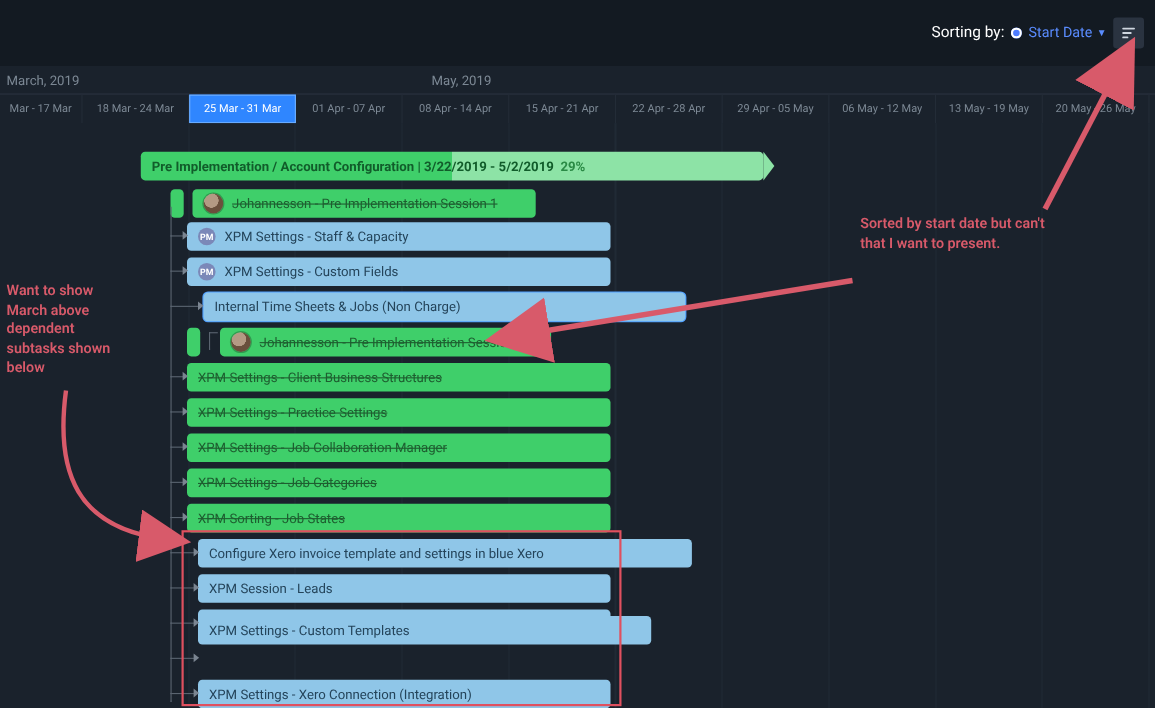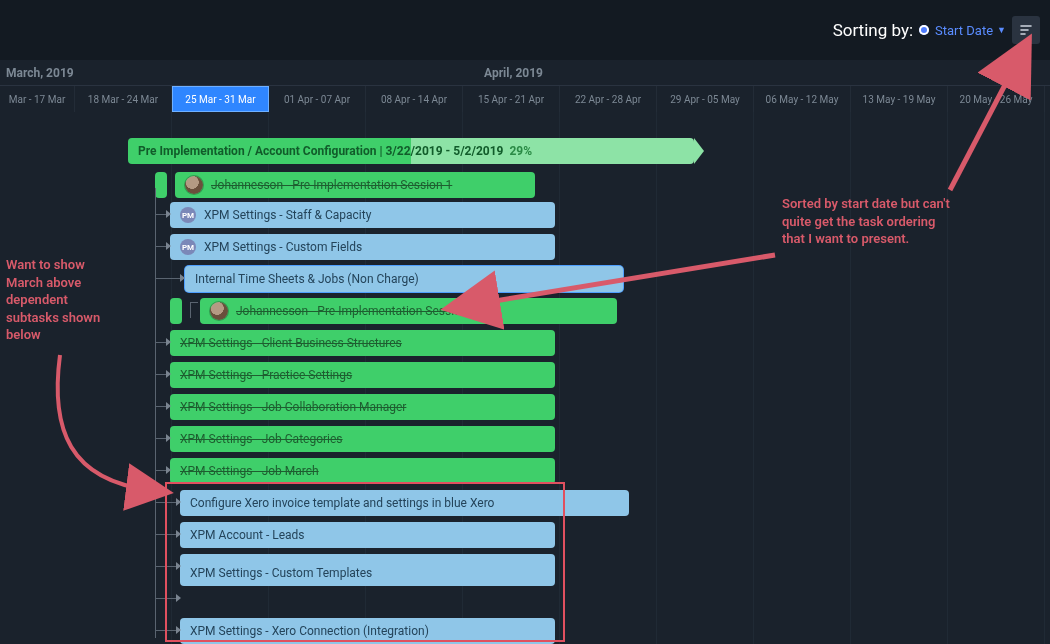--- a/index.html
+++ b/index.html
@@ -16,42 +16,42 @@
   
   .topbar {
     height: 60px;
     background: #131a22;
     display: flex;
     align-items: center;
     justify-content: flex-end;
     padding-right: 10px;
     gap: 6px;
   }
-  .sort-label { color: #fff; font-size: 17px; }
+  .sort-label { color: #fff; font-size: 14px; }
   .sort-radio {
     width: 10px; height: 10px; border-radius: 50%;
     background: #4e7cff; display: inline-block;
     box-shadow: inset 0 0 0 2px #fff;
   }
   .sort-field { color: #5a8cff; font-size: 13px; display:flex; align-items:center; gap:4px;}
   .sort-caret { font-size: 9px; color:#5a8cff; }
   .sort-icon-box {
     width: 28px; height: 28px; background:#2a3340;
     display:flex; align-items:center; justify-content:center;
     border-radius:3px; color:#cfd6df;
   }
   
   .month-row {
     height: 26px;
     display:flex;
     font-size: 12px;
     color:#7c8894;
     border-bottom:1px solid #2a3340;
   }
-  .month-cell { flex:0 0 auto; padding-left:6px; display:flex; align-items:center;font-weight:bold;}
+  .month-cell { flex:0 0 auto; padding-left:6px; display:flex; align-items:center;}
   .week-row {
     height: 26px;
     display:flex;
     font-size: 10px;
     color:#7c8894;
   }
   .week-cell {
     flex:0 0 auto; width: 97px;
     display:flex; align-items:center; justify-content:center;
     border-right:1px solid #232c37;
@@ -161,21 +161,21 @@
   </span>
   <span class="sort-icon-box">
     <svg width="14" height="14" viewBox="0 0 14 14">
       <path d="M2 3h10M2 7h7M2 11h4" stroke="#cfd6df" stroke-width="1.6" stroke-linecap="round"></path>
     </svg>
   </span>
 </div>
 
 <div class="month-row">
   <div class="month-cell" style="width:268px">March, 2019</div>
-  <div class="month-cell" style="width:485px;justify-content:center">April, 2019</div>
+  <div class="month-cell" style="width:297px;justify-content:center">May, 2019</div>
 </div>
 
 <div class="week-row">
   <div class="week-cell first">Mar - 17 Mar</div>
   <div class="week-cell">18 Mar - 24 Mar</div>
   <div class="week-cell active">25 Mar - 31 Mar</div>
   <div class="week-cell">01 Apr - 07 Apr</div>
   <div class="week-cell">08 Apr - 14 Apr</div>
   <div class="week-cell">15 Apr - 21 Apr</div>
   <div class="week-cell">22 Apr - 28 Apr</div>
@@ -187,69 +187,69 @@
 </div>
 
 <div class="grid"></div>
 
 <div class="bar phase-bar" style="left:128px; top:138px; width:566px">
   <span>Pre Implementation / Account Configuration | 3/22/2019 - 5/2/2019</span>
   <span style="color:#2a8a45;margin-left:6px">29%</span>
 </div>
 
 <div class="nub green" style="left:155px; top:172px"></div>
-<div class="bar green-bar struck" style="left:175px; top:172px; width:360px">
+<div class="bar green-bar struck" style="left:175px; top:172px; width:312px">
   <span class="avatar"></span>
   <span>Johannesson - Pre Implementation Session 1</span>
 </div>
 
 <div class="bar blue-bar" style="left:170px; top:202px; width:385px">
   <span class="pm-badge">PM</span>
   <span>XPM Settings - Staff &amp; Capacity</span>
 </div>
 <div class="bar blue-bar" style="left:170px; top:234px; width:385px">
   <span class="pm-badge">PM</span>
   <span>XPM Settings - Custom Fields</span>
 </div>
 <div class="bar blue-bar sel" style="left:185px; top:266px; width:438px">
   <span>Internal Time Sheets &amp; Jobs (Non Charge)</span>
 </div>
 
 <div class="nub green" style="left:170px; top:298px"></div>
-<div class="bar green-bar struck" style="left:200px; top:298px; width:417px">
+<div class="bar green-bar struck" style="left:200px; top:298px; width:301px">
   <span class="avatar"></span>
   <span>Johannesson - Pre Implementation Session 2</span>
 </div>
 
 <div class="bar green-bar struck" style="left:170px; top:330px; width:385px">
   <span>XPM Settings - Client Business Structures</span>
 </div>
 <div class="bar green-bar struck" style="left:170px; top:362px; width:385px">
   <span>XPM Settings - Practice Settings</span>
 </div>
 <div class="bar green-bar struck" style="left:170px; top:394px; width:385px">
   <span>XPM Settings - Job Collaboration Manager</span>
 </div>
 <div class="bar green-bar struck" style="left:170px; top:426px; width:385px">
   <span>XPM Settings - Job Categories</span>
 </div>
 <div class="bar green-bar struck" style="left:170px; top:458px; width:385px">
-  <span>XPM Settings - Job March</span>
+  <span>XPM Sorting - Job States</span>
 </div>
 
 <div class="bar blue-bar" style="left:180px; top:490px; width:449px">
   <span>Configure Xero invoice template and settings in blue Xero</span>
 </div>
 <div class="bar blue-bar" style="left:180px; top:522px; width:375px">
-  <span>XPM Account - Leads</span>
+  <span>XPM Session - Leads</span>
 </div>
 <div class="bar blue-bar" style="left:180px; top:554px; width:375px">
   <span>XPM Settings - Notifications</span>
 </div>
-<div class="bar blue-bar" style="left:180px; top:560px; width:375px">
+<div class="bar blue-bar" style="left:180px; top:560px; width:412px">
   <span>XPM Settings - Custom Templates</span>
 </div>
 <div class="bar blue-bar" style="left:180px; top:618px; width:375px">
   <span>XPM Settings - Xero Connection (Integration)</span>
 </div>
 
 <div class="depline" style="left:155px; top:188px; width:0; height:450px"></div>
 <div class="depline" style="left:155px; top:214px; width:12px; height:0"></div>
 <div class="dep-arrow" style="left:166px; top:210px"></div>
 <div class="depline" style="left:155px; top:246px; width:12px; height:0"></div>
@@ -284,21 +284,20 @@
 
 <div class="annot" style="left:6px; top:256px; width:118px">
   <div>Want to show</div>
   <div>March above</div>
   <div>dependent</div>
   <div>subtasks shown</div>
   <div>below</div>
 </div>
 <div class="annot" style="left:782px; top:195px; width:225px">
   <div>Sorted by start date but can't</div>
-  <div>quite get the task ordering</div>
   <div>that I want to present.</div>
 </div>
 
 <svg class="overlay">
   <defs>
     <marker id="ah" markerWidth="14" markerHeight="14" refX="6" refY="6" orient="auto">
       <path d="M0,0 L12,6 L0,12 Z" fill="#d85a6a"></path>
     </marker>
   </defs>
 

